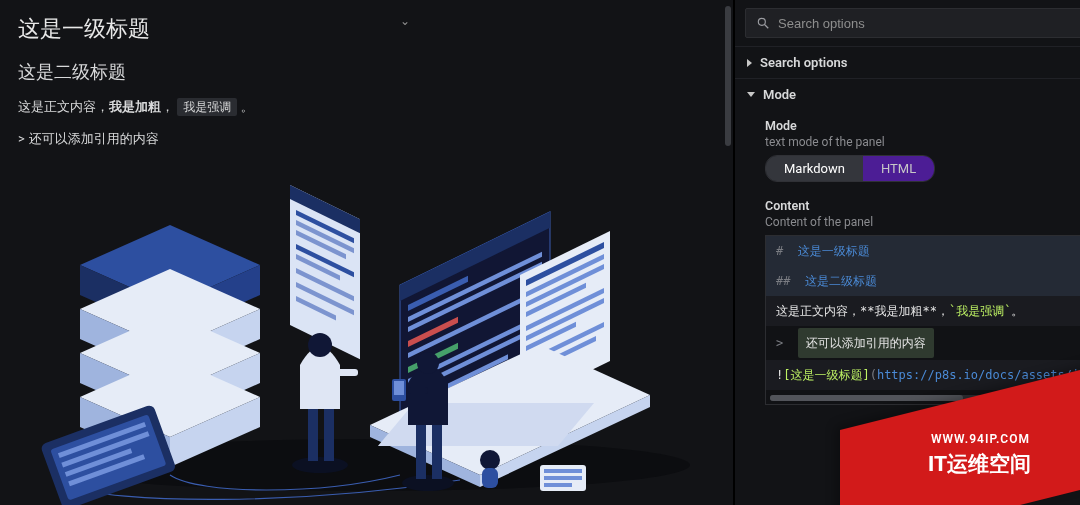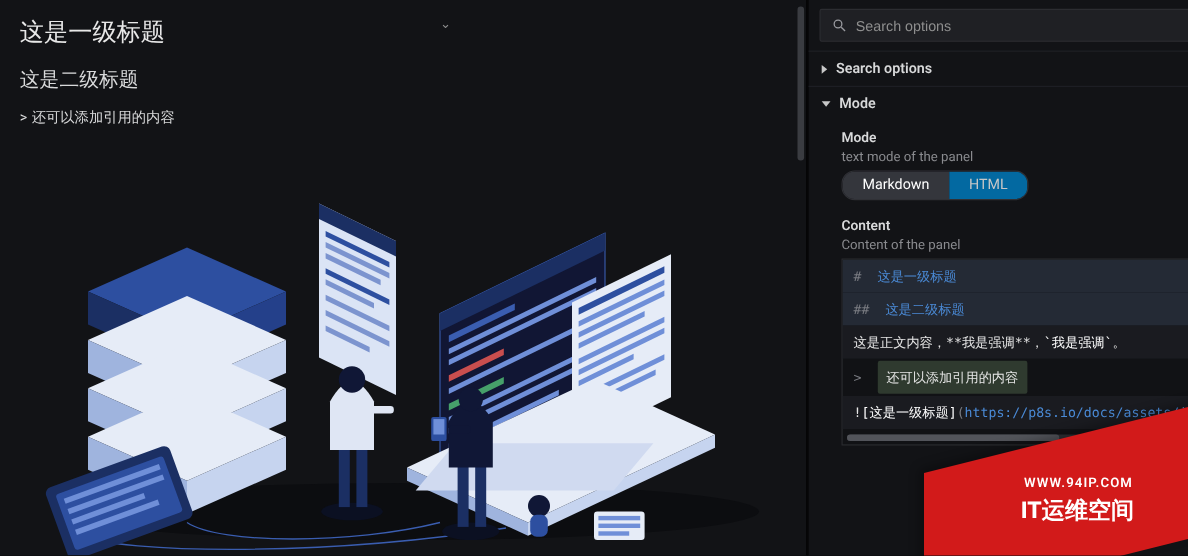--- a/index.html
+++ b/index.html
@@ -78,37 +78,37 @@
     padding: 4px 12px 12px 30px;
   }
   .field-label { font-size: 12.5px; color: #d8d9da; font-weight: 600; margin-top: 4px; }
   .field-desc  { font-size: 12px; color: #8a8b8f; margin-top: 2px; margin-bottom: 6px; }
   .toggle-group {
     display: inline-flex; border: 1px solid #303136; border-radius: 12px;
     overflow: hidden; margin-bottom: 12px;
   }
   .toggle-btn {
     padding: 5px 18px; font-size: 13px; color: #c7c7c7;
-    background: #0369a1; cursor: pointer;
+    background: #4c1d95; cursor: pointer;
   }
   .toggle-btn.active { background: #34363c; color: #fff; }
 
   .code-editor {
     background: #111215; border: 1px solid #2c2d31;
     font-family: Menlo, Consolas, monospace; font-size: 12px;
     line-height: 26px;
     overflow: hidden;
     height: 170px;
     position: relative;
   }
   .code-line { padding: 2px 10px; white-space: nowrap; }
   .tok-punc { color: #7a7c82; }
   .tok-head { color: #4a8ad6; }
   .tok-text { color: #e6e6e6; }
-  .tok-code { color: #ffffff; text-align: center; }
+  .tok-code { color: #bef264; text-align: center; }
   .tok-link { color: #4a8ad6; }
   .hl-dim  { background: #1a1b20; }
   .hl-mid  { background: #242a35; }
   .hl-quote{ }
   .quote-chip {
     display: inline-block; background: #2f3a2f; color: #e6e6e6;
     padding: 2px 8px; border-radius: 2px;
   }
   .code-scroll-h {
     position: absolute; left: 4px; right: 4px; bottom: 3px; height: 6px;
@@ -141,20 +141,24 @@
 </head>
 <body>
 
 <div class="left-pane">
   <span class="panel-chevron">⌄</span>
   <div class="left-scroll"></div>
 
   <div class="content">
     <h1 class="title1">这是一级标题</h1>
     <h2 class="title2">这是二级标题</h2>
+    <p class="body-line">
+      <span>这是正文内容，</span><span class="bold">我是加粗</span><span>，</span>
+      <code>我是强调</code><span> 。</span>
+    </p>
     <p class="quote-line">
       <span class="gt">&gt;</span><span>还可以添加引用的内容</span>
     </p>
   </div>
 
   <svg class="illus" viewBox="0 0 734 360">
 
     <ellipse cx="370" cy="320" rx="320" ry="26" fill="#0c0d10"></ellipse>
 
     <g transform="translate(80,80)">
@@ -311,21 +315,21 @@
     <div class="field-desc">Content of the panel</div>
 
     <div class="code-editor">
       <div class="code-line hl-mid">
         <span class="tok-punc">#</span>&nbsp;&nbsp;<span class="tok-head">这是一级标题</span>
       </div>
       <div class="code-line hl-mid">
         <span class="tok-punc">##</span>&nbsp;&nbsp;<span class="tok-head">这是二级标题</span>
       </div>
       <div class="code-line hl-dim">
-        <span class="tok-text">这是正文内容，</span><span class="tok-text">**我是强调**</span><span class="tok-text">，</span><span class="tok-code">`我是强调`</span><span class="tok-text">。</span>
+        <span class="tok-text">这是正文内容，</span><span class="tok-text">**我是加粗**</span><span class="tok-text">，</span><span class="tok-code">`我是强调`</span><span class="tok-text">。</span>
       </div>
       <div class="code-line hl-quote">
         <span class="tok-punc">&gt;</span>&nbsp;&nbsp;<span class="quote-chip">还可以添加引用的内容</span>
       </div>
       <div class="code-line hl-dim">
         <span class="tok-text">!</span><span class="tok-code">[这是一级标题]</span><span class="tok-punc">(</span><span class="tok-link">https://p8s.io/docs/assets/img/il</span>
       </div>
       <div class="code-scroll-h">
         <div class="thumb"></div>
       </div>

